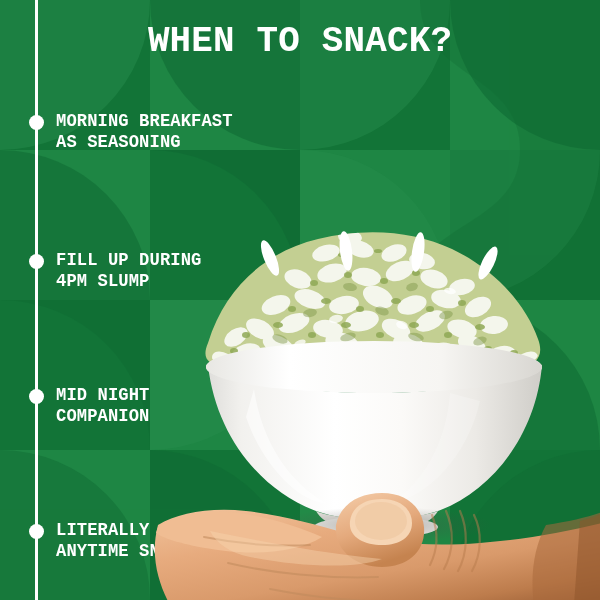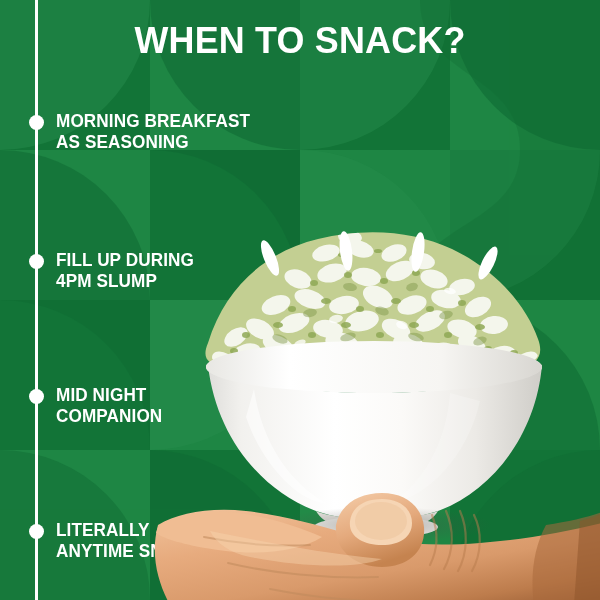--- a/index.html
+++ b/index.html
@@ -6,21 +6,21 @@
   html, body {
     margin: 0;
     padding: 0;
     background: #0f6b33;
   }
   #poster {
     position: relative;
     width: 600px;
     height: 600px;
     overflow: hidden;
-    font-family: Liberation Sans, sans-serif;
+    font-family: Liberation Mono, monospace;
     background: #d946ef;
     -webkit-font-smoothing: antialiased;
   }
 
   
   .bg-layer {
     position: absolute;
     inset: 0;
     width: 600px;
     height: 600px;

